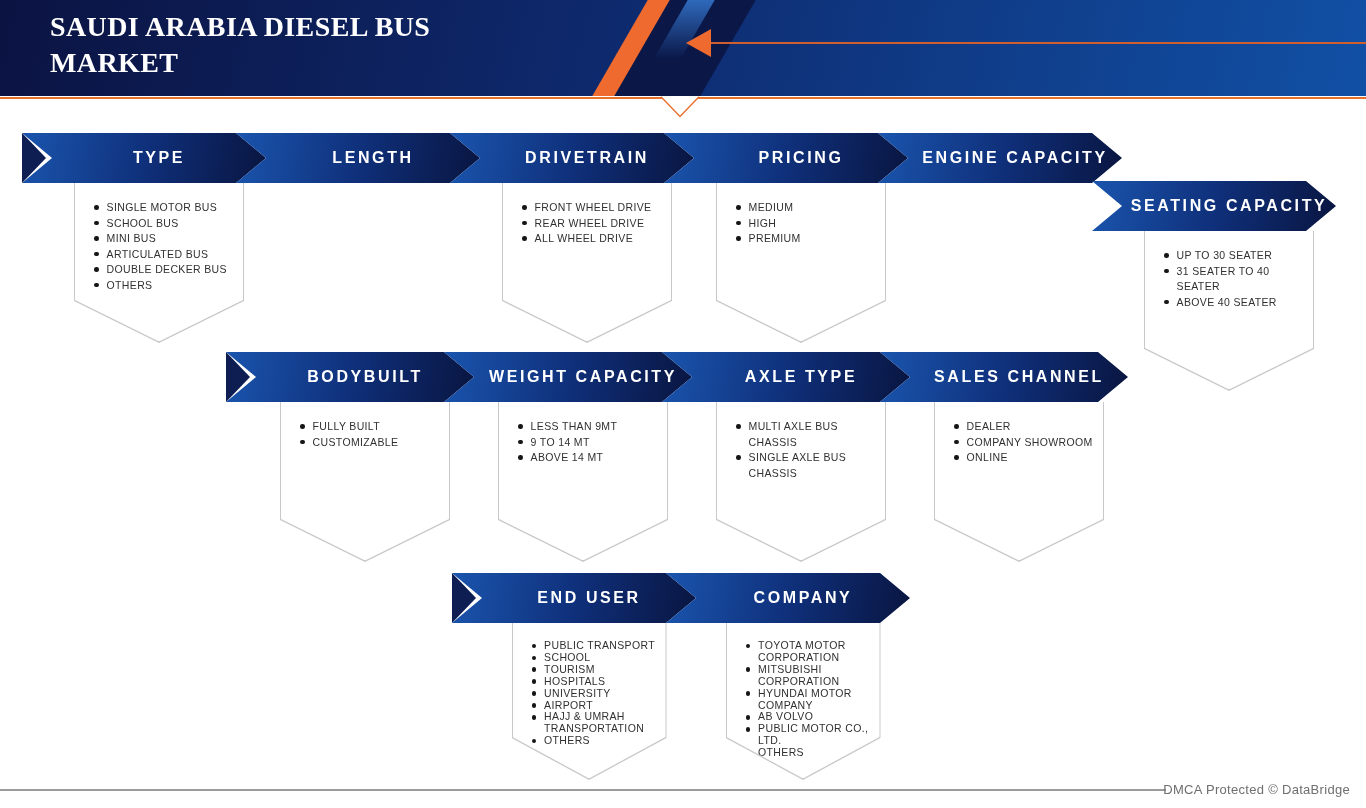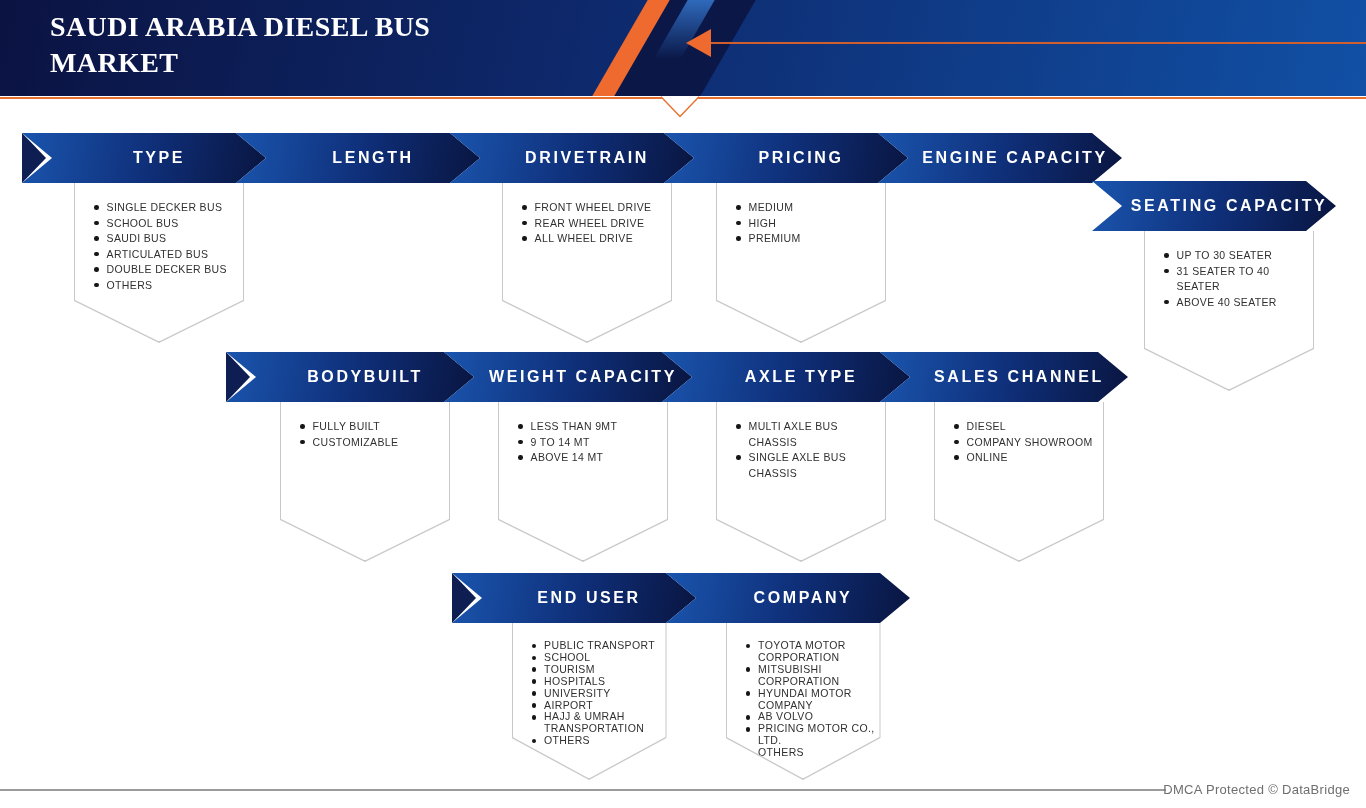--- a/index.html
+++ b/index.html
@@ -91,29 +91,29 @@
     <div class="seg" style="left: 22px; top: 133px; width: 244px; height: 210px;">
       <div class="band">
         <span class="band-label">TYPE</span>
       </div>
       <div class="lead-tri"></div>
       <div class="box" style="left: 52px; width: 170px; height: 160px;">
         <div class="box-inner">
           <ul class="items">
             <li class="item">
               <span class="bullet"></span>
-              <span class="item-text">SINGLE DECKER BUS</span>
+              <span class="item-text">SINGLE MOTOR BUS</span>
             </li>
             <li class="item">
               <span class="bullet"></span>
               <span class="item-text">SCHOOL BUS</span>
             </li>
             <li class="item">
               <span class="bullet"></span>
-              <span class="item-text">SAUDI BUS</span>
+              <span class="item-text">MINI BUS</span>
             </li>
             <li class="item">
               <span class="bullet"></span>
               <span class="item-text">ARTICULATED BUS</span>
             </li>
             <li class="item">
               <span class="bullet"></span>
               <span class="item-text">DOUBLE DECKER BUS</span>
             </li>
             <li class="item">
@@ -267,21 +267,21 @@
     </div>
     <div class="seg" style="left: 880px; top: 352px; width: 248px; height: 210px;">
       <div class="band">
         <span class="band-label">SALES CHANNEL</span>
       </div>
       <div class="box" style="left: 54px; width: 170px; height: 160px;">
         <div class="box-inner">
           <ul class="items">
             <li class="item">
               <span class="bullet"></span>
-              <span class="item-text">DIESEL</span>
+              <span class="item-text">DEALER</span>
             </li>
             <li class="item">
               <span class="bullet"></span>
               <span class="item-text">COMPANY SHOWROOM</span>
             </li>
             <li class="item">
               <span class="bullet"></span>
               <span class="item-text">ONLINE</span>
             </li>
           </ul>
@@ -350,21 +350,21 @@
             <li class="item">
               <span class="bullet"></span>
               <span class="item-text">HYUNDAI MOTOR COMPANY</span>
             </li>
             <li class="item">
               <span class="bullet"></span>
               <span class="item-text">AB VOLVO</span>
             </li>
             <li class="item">
               <span class="bullet"></span>
-              <span class="item-text">PRICING MOTOR CO., LTD.</span>
+              <span class="item-text">PUBLIC MOTOR CO., LTD.</span>
             </li>
             <li class="item">
               <span class="bullet"></span>
               <span class="item-text">OTHERS</span>
             </li>
           </ul>
         </div>
       </div>
     </div>
   </div>

